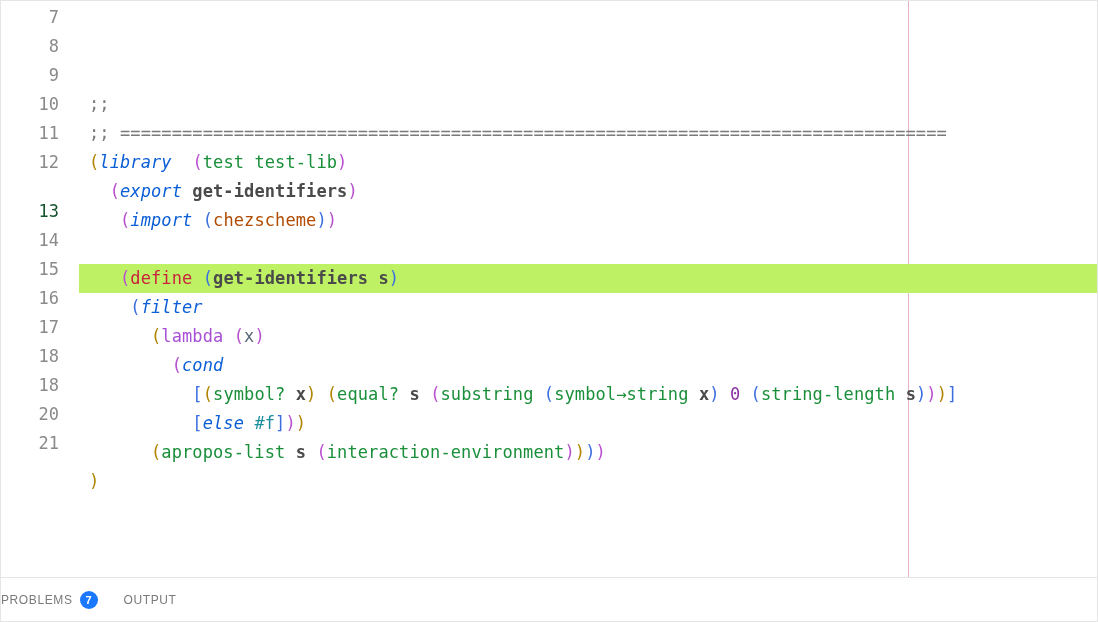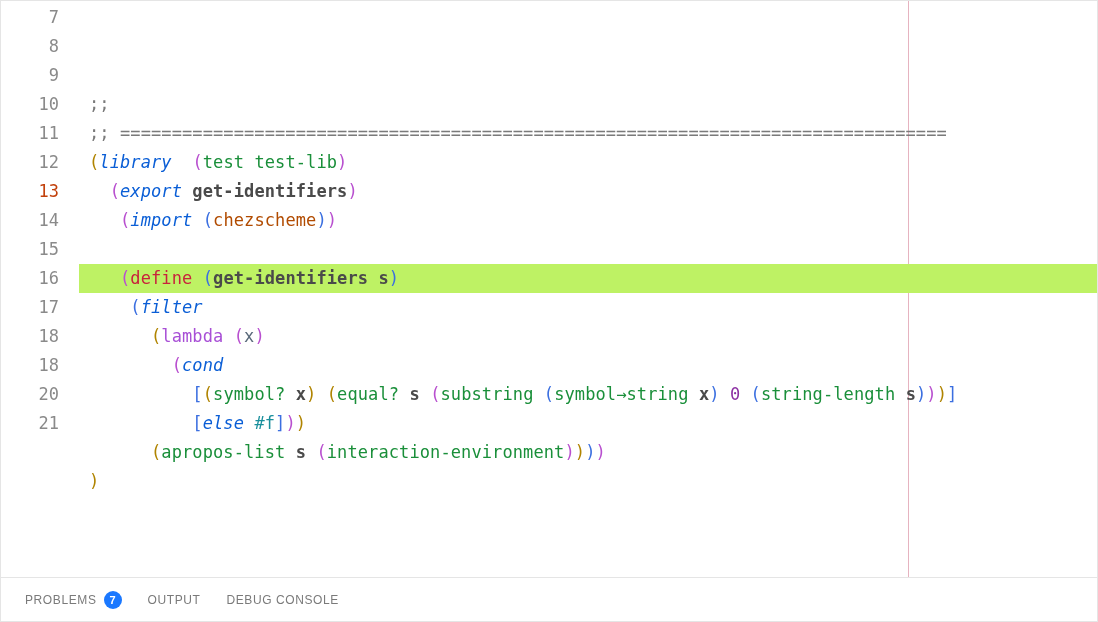--- a/index.html
+++ b/index.html
@@ -31,21 +31,22 @@
     font-size: 17px;
     line-height: 29px;
     color: #8a8a8a;
     user-select: none;
     font-family: "SF Mono","Menlo","Consolas",monospace;
   }
   .gutter .ln {
     padding-right: 20px;
   }
   .gutter .ln.hl {
-    color: #c2410c;
+    color: #14532d;
+    margin-top: 20px;
   }
   .code-lines {
     flex: 1;
     padding-top: 2px;
     font-size: 17px;
     line-height: 29px;
     white-space: pre;
     position: relative;
     font-family: "SF Mono","Menlo","Consolas",monospace;
     letter-spacing: 0.1px;
@@ -81,21 +82,20 @@
   .tk-br1 { color: #b08400; }   
   .tk-br2 { color: #b84fcf; }   
   .tk-param { color: #5a6a7a; }
 
   .panel-bar {
     height: 44px;
     border-top: 1px solid #e5e5e5;
     display: flex;
     align-items: center;
     gap: 26px;
-    padding-left: 24px;
     font-family: -apple-system, "Segoe UI", sans-serif;
     font-size: 12px;
     letter-spacing: 0.6px;
     color: #7a7a7a;
     background: #ffffff;
   }
   .panel-tab {
     display: flex;
     align-items: center;
     gap: 7px;
@@ -151,18 +151,15 @@
   </div>
 
   <div class="panel-bar">
     <div class="panel-tab">
       <span>PROBLEMS</span>
       <span class="badge">7</span>
     </div>
     <div class="panel-tab">
       <span>OUTPUT</span>
     </div>
-    <div class="panel-tab">
-      <span>DEBUG CONSOLE</span>
-    </div>
   </div>
 
 </div>
 
 </body></html>

